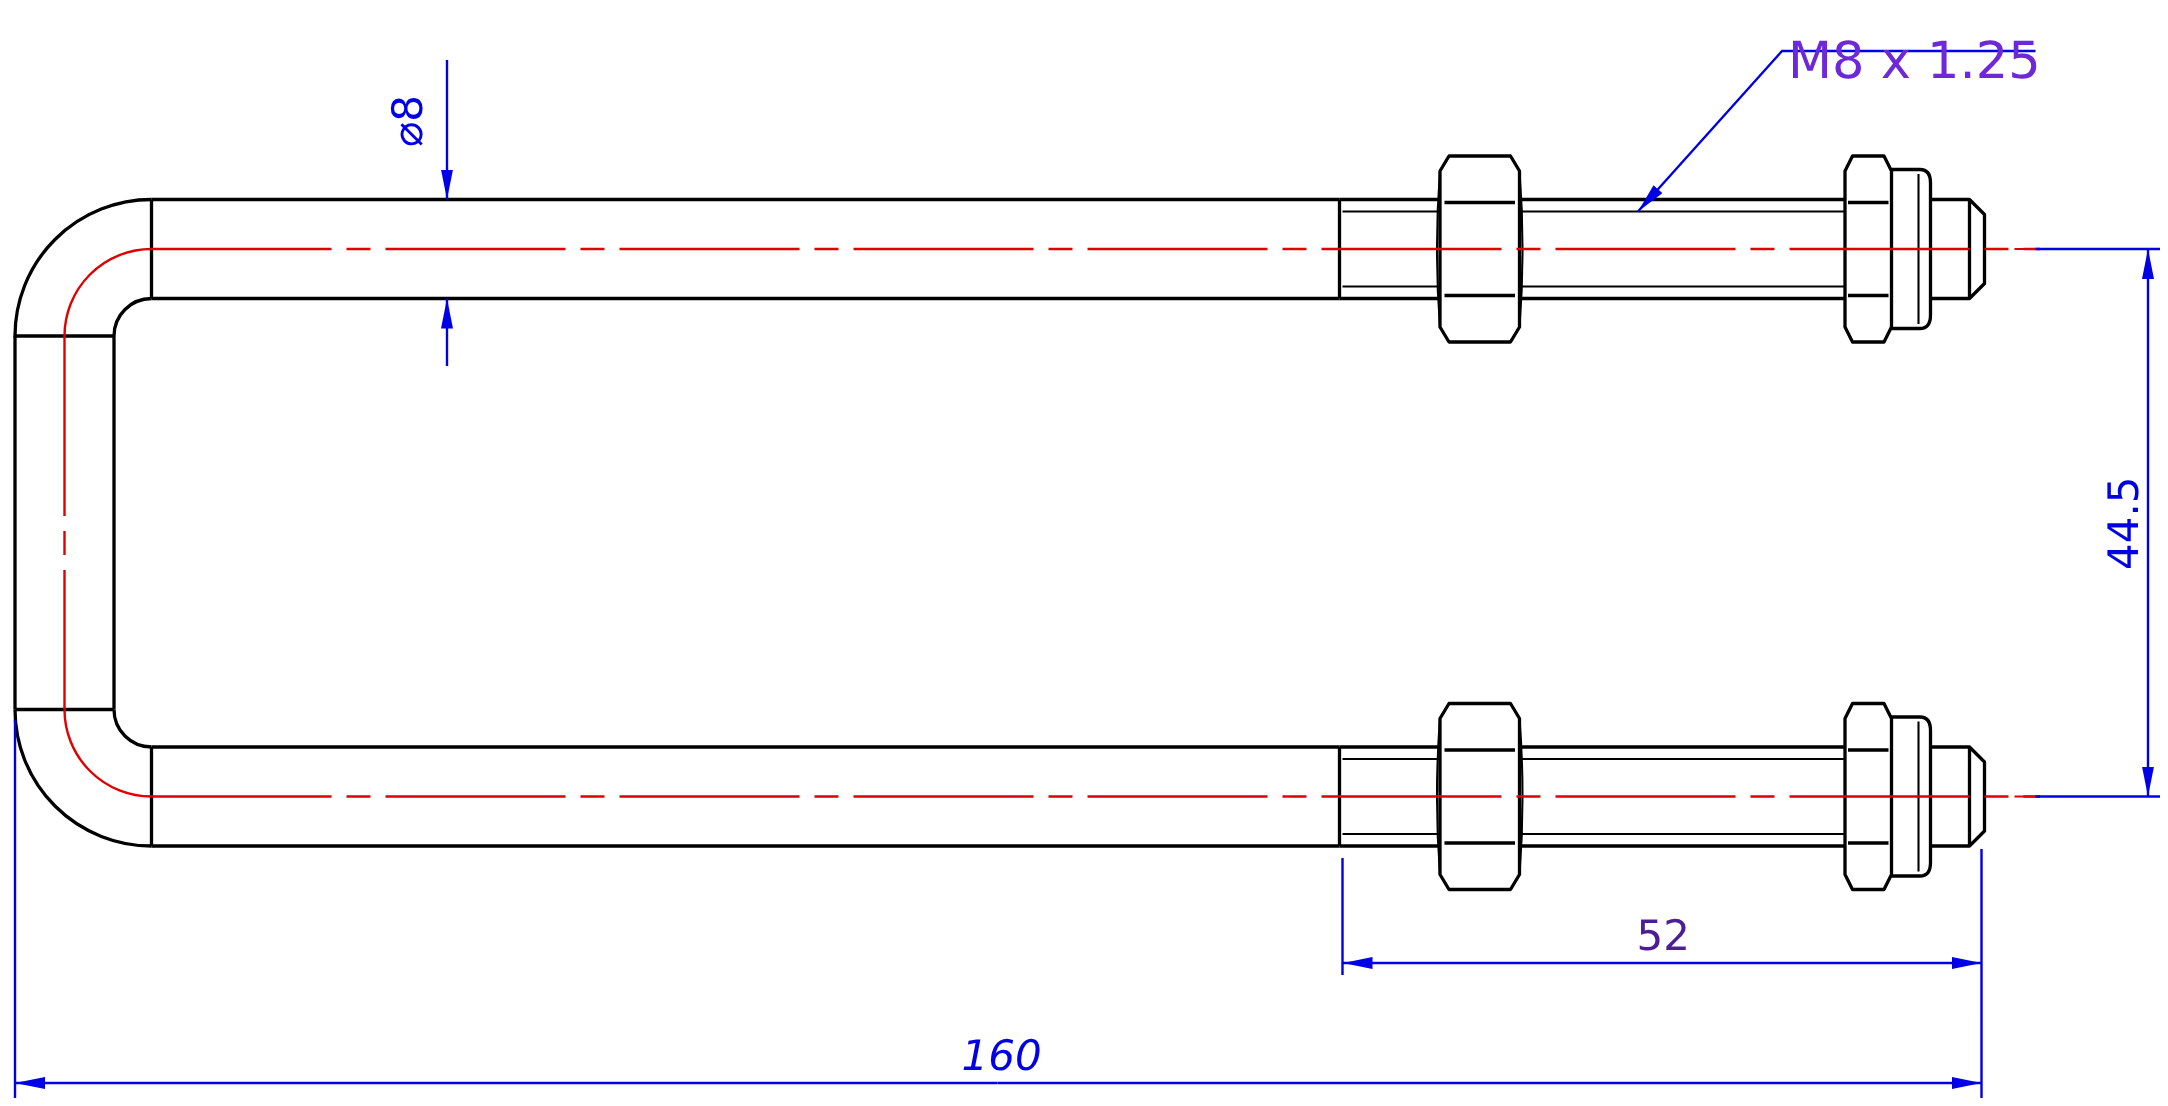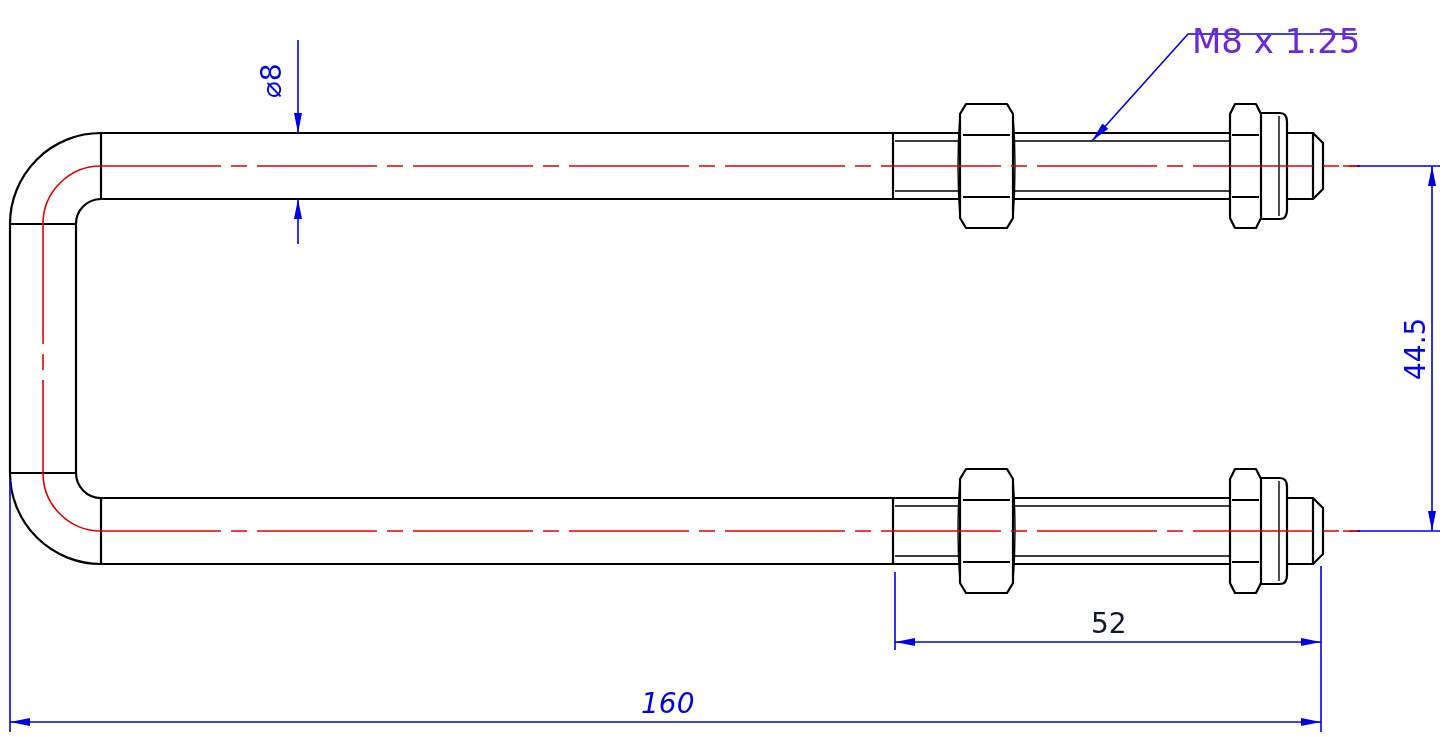--- a/index.html
+++ b/index.html
@@ -110,15 +110,15 @@
     <path class="dim" stroke="#0000e6" d="M665,722 L1321,722" marker-end="url(#arrow)"></path>
   </g>
 </svg>
 
 <div class="label" style="left:1192px; top:0px; color:#6d28d9; font-size:34px;margin-top:24px;">M8 x 1.25</div>
 
 <div class="label" style="left:258px; top:56px; color:#0000e6; transform: rotate(-90deg); transform-origin: left top; top:98px; font-size:28px;">⌀8</div>
 
 <div class="label" style="left:1402px; top:380px; color:#0000e6; transform: rotate(-90deg); transform-origin: left top; font-size:28px;">44.5</div>
 
-<div class="label" style="left:1091px; top:610px; color:#0f172a;">52</div>
+<div class="label" style="left:1091px; top:610px; color:#4c1d95;">52</div>
 
 <div class="label" style="left:641px; top:690px; color:#0000e6;font-style:italic;">160</div>
 
 </body></html>

